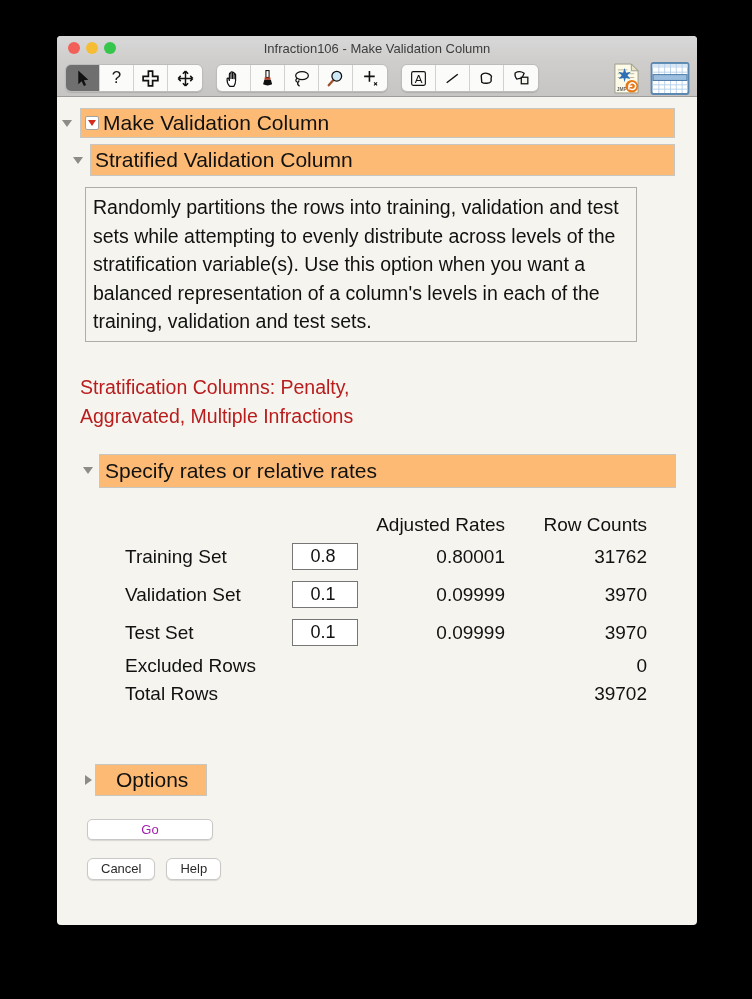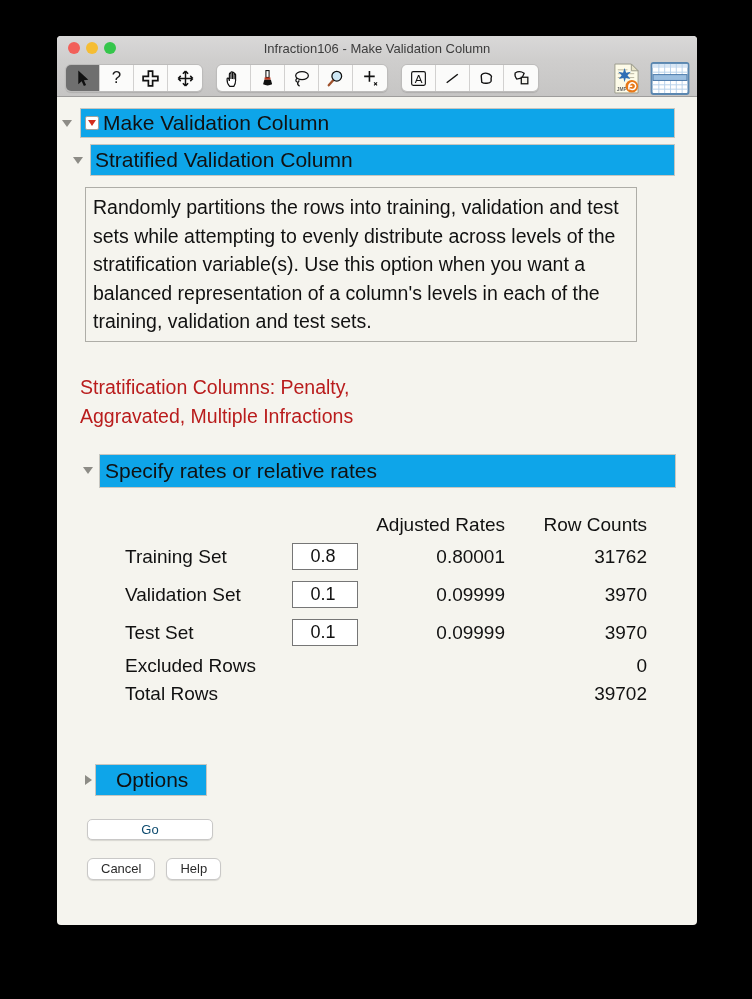--- a/index.html
+++ b/index.html
@@ -32,21 +32,21 @@
   .tright svg { display:block; }
 
   
   .content { position:relative; padding-top:0; }
 
   .outline-row { display:flex; align-items:center; }
   .tri-down { width:0; height:0; border-left:5px solid transparent; border-right:5px solid transparent;
               border-top:7px solid #8d8c86; flex:none; }
   .tri-right { width:0; height:0; border-top:5px solid transparent; border-bottom:5px solid transparent;
                border-left:7px solid #8d8c86; flex:none; }
-  .hbar { background:#0ea5e9; border:1px solid #c7c6c0; display:flex; align-items:center;
+  .hbar { background:#fdba74; border:1px solid #c7c6c0; display:flex; align-items:center;
           font-size:21px; color:#111; }
 
   .row-make { margin-top:11px; padding-left:5px; }
   .row-make .hbar { margin-left:8px; width:595px; height:30px; padding-left:4px; }
   .menu-box { width:14px; height:14px; background:#fff; border:1px solid #a3a29c; border-radius:2px;
               display:flex; align-items:center; justify-content:center; margin-right:4px; flex:none; }
   .menu-tri { width:0; height:0; border-left:4px solid transparent; border-right:4px solid transparent;
               border-top:6px solid #d22d1e; }
 
   .row-strat { margin-top:6px; padding-left:16px; }
@@ -70,21 +70,21 @@
   .c-adj { width:147px; text-align:right; }
   .c-cnt { width:142px; text-align:right; }
   .rate-input { width:66px; height:27px; border:1px solid #767676; background:#fff; font-size:18px;
                 text-align:center; padding-right:4px; font-family:inherit; color:#111; }
 
   
   .row-options { margin-top:56px; padding-left:28px; }
   .row-options .hbar { margin-left:3px; width:112px; height:32px; padding-left:20px; }
 
   .go-btn { margin:23px 0 0 30px; width:126px; height:21px; background:#fff; border:1px solid #c9c8c7;
-            border-radius:5px; font-size:13px; color:#0c4a6e; font-family:inherit;
+            border-radius:5px; font-size:13px; color:#a21caf; font-family:inherit;
             box-shadow:0 1px 1px rgba(0,0,0,.12); display:block; }
   .bottom-btns { margin:18px 0 0 30px; display:flex; gap:11px; }
   .sm-btn { height:22px; padding:0 13px; background:#fff; border:1px solid #c9c8c7; border-radius:6px;
             font-size:13px; color:#2b2b2b; font-family:inherit; box-shadow:0 1px 1px rgba(0,0,0,.12); }
 </style>
 </head>
 <body>
 
 <div class="window">
 

